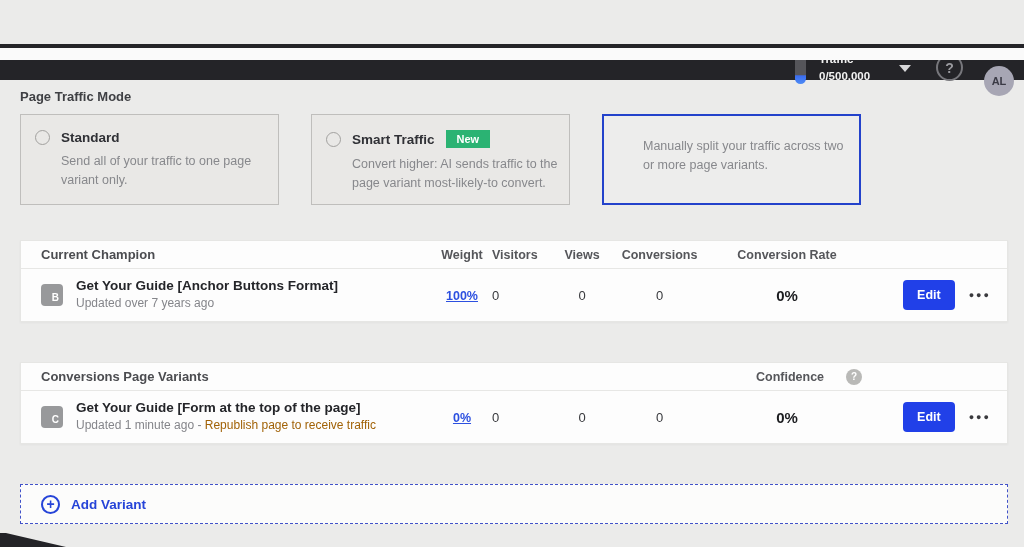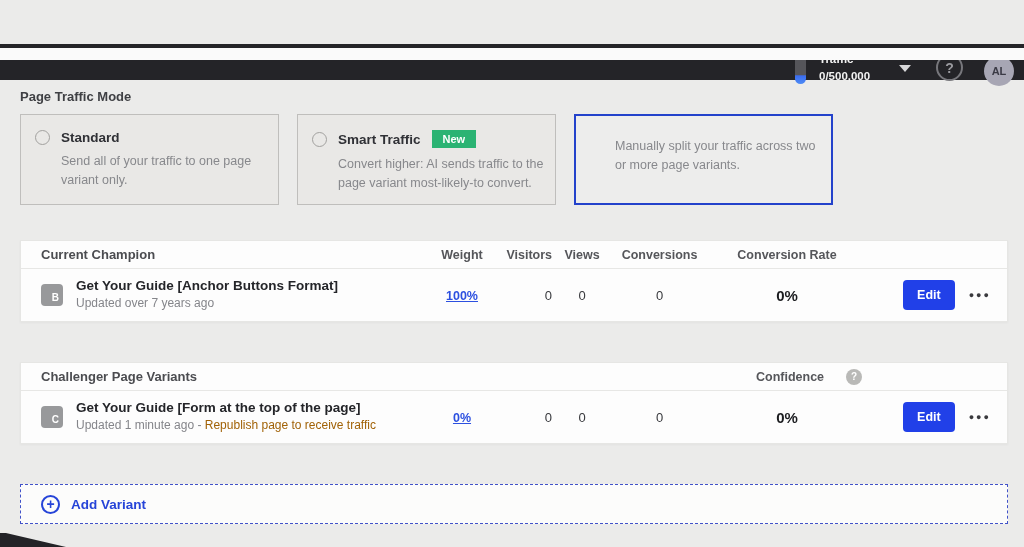--- a/index.html
+++ b/index.html
@@ -18,28 +18,28 @@
   }
   .traffic-text { position:absolute; left:819px; top:7px; color:#f2f2f2; font-size:11.5px; font-weight:bold; line-height:17px; }
   .chevron { position:absolute; left:899px; top:21px; width:0; height:0;
     border-left:6px solid transparent; border-right:6px solid transparent; border-top:7px solid #d8d8da; cursor:pointer; }
   .help-circle {
     position:absolute; left:936px; top:10px; width:27px; height:27px; border-radius:50%;
     border:2px solid #77777c; color:#9b9ba0; font-size:14px; font-weight:bold;
     display:flex; align-items:center; justify-content:center; cursor:pointer;
   }
   .avatar {
-    position:absolute; left:984px; top:12px; width:30px; height:30px; border-radius:50%;
+    position:absolute; left:984px; top:22px; width:30px; height:30px; border-radius:50%;
     background:#a7a6b4; color:#3a3a45; font-size:11px; font-weight:bold;
     display:flex; align-items:center; justify-content:center; cursor:pointer;
   }
 
   
   .section-label { position:absolute; left:20px; top:89px; font-size:13px; font-weight:700; color:#3f4044; }
-  .cards { position:absolute; left:20px; top:114px; display:flex; gap:18px; }
+  .cards { position:absolute; left:20px; top:114px; display:flex; gap:32px; }
   .mode-card {
     width:259px; height:91px; background:#e9e8e6; border:1px solid #bfbebc;
     padding:15px 14px 0 14px; cursor:pointer;
   }
   .mode-card.selected { background:#ededec; border:2px solid #2342cb; padding:14px 13px 0 13px; }
   .card-head { display:flex; align-items:center; gap:11px; }
   .radio { width:15px; height:15px; border-radius:50%; border:1.5px solid #a2a19f; background:transparent; flex:0 0 auto; }
   .radio.checked { border:1.5px solid #2140cf; background:radial-gradient(circle, #2140cf 0 4.5px, #fff 4.8px); }
   .card-title { font-size:13.5px; font-weight:700; color:#303136; }
   .new-badge { background:#2bb373; color:#fff; font-size:11px; font-weight:700; padding:3px 11px; border-radius:0; }
@@ -47,21 +47,21 @@
 
   
   .table-card {
     position:absolute; left:20px; width:988px; background:#fdfdfd;
     border:1px solid #e6e6e4; box-shadow:0 1px 2px rgba(0,0,0,0.04);
   }
   .t-header { display:flex; align-items:center; height:28px; border-bottom:1px solid #e7e7e5; }
   .t-row { display:flex; align-items:center; height:52px; }
   .cell-name { flex:1; display:flex; align-items:center; padding-left:20px; min-width:0; }
   .col-weight { width:60px; text-align:center; }
-  .col-visitors { width:60px; text-align:right; }
+  .col-visitors { width:60px; text-align:left; }
   .col-views { width:60px; text-align:center; }
   .col-conversions { width:95px; text-align:center; }
   .col-rate { width:160px; text-align:center; }
   .col-actions { width:140px; display:flex; align-items:center; justify-content:flex-end; gap:14px; padding-right:16px; }
   .t-title { font-size:13px; font-weight:700; color:#4b4c50; }
   .col-head { font-size:12.5px; font-weight:700; color:#55565a; }
   .variant-badge {
     width:22px; height:22px; border-radius:4px; background:#98999b; color:#fff;
     font-size:10px; font-weight:700; display:flex; align-items:flex-end; justify-content:flex-end;
     padding:0 4px 3px 0; margin-right:13px; flex:0 0 auto;
@@ -173,21 +173,21 @@
       <div class="col-actions">
         <button class="edit-btn">Edit</button>
         <span class="more-dots" style="font-size: 9px;">●●●</span>
       </div>
     </div>
   </div>
 
   <div class="table-card" style="top:362px;">
     <div class="t-header">
       <div class="cell-name">
-          <span class="t-title">Challenger Page Variants</span>
+          <span class="t-title">Conversions Page Variants</span>
         </div>
       <div class="col-weight"></div>
       <div class="col-visitors"></div>
       <div class="col-views"></div>
       <div class="col-conversions"></div>
       <div class="col-rate">
         <span class="confidence-wrap">
           <span class="col-head">Confidence</span>
           <span class="q-icon">?</span>
         </span>

